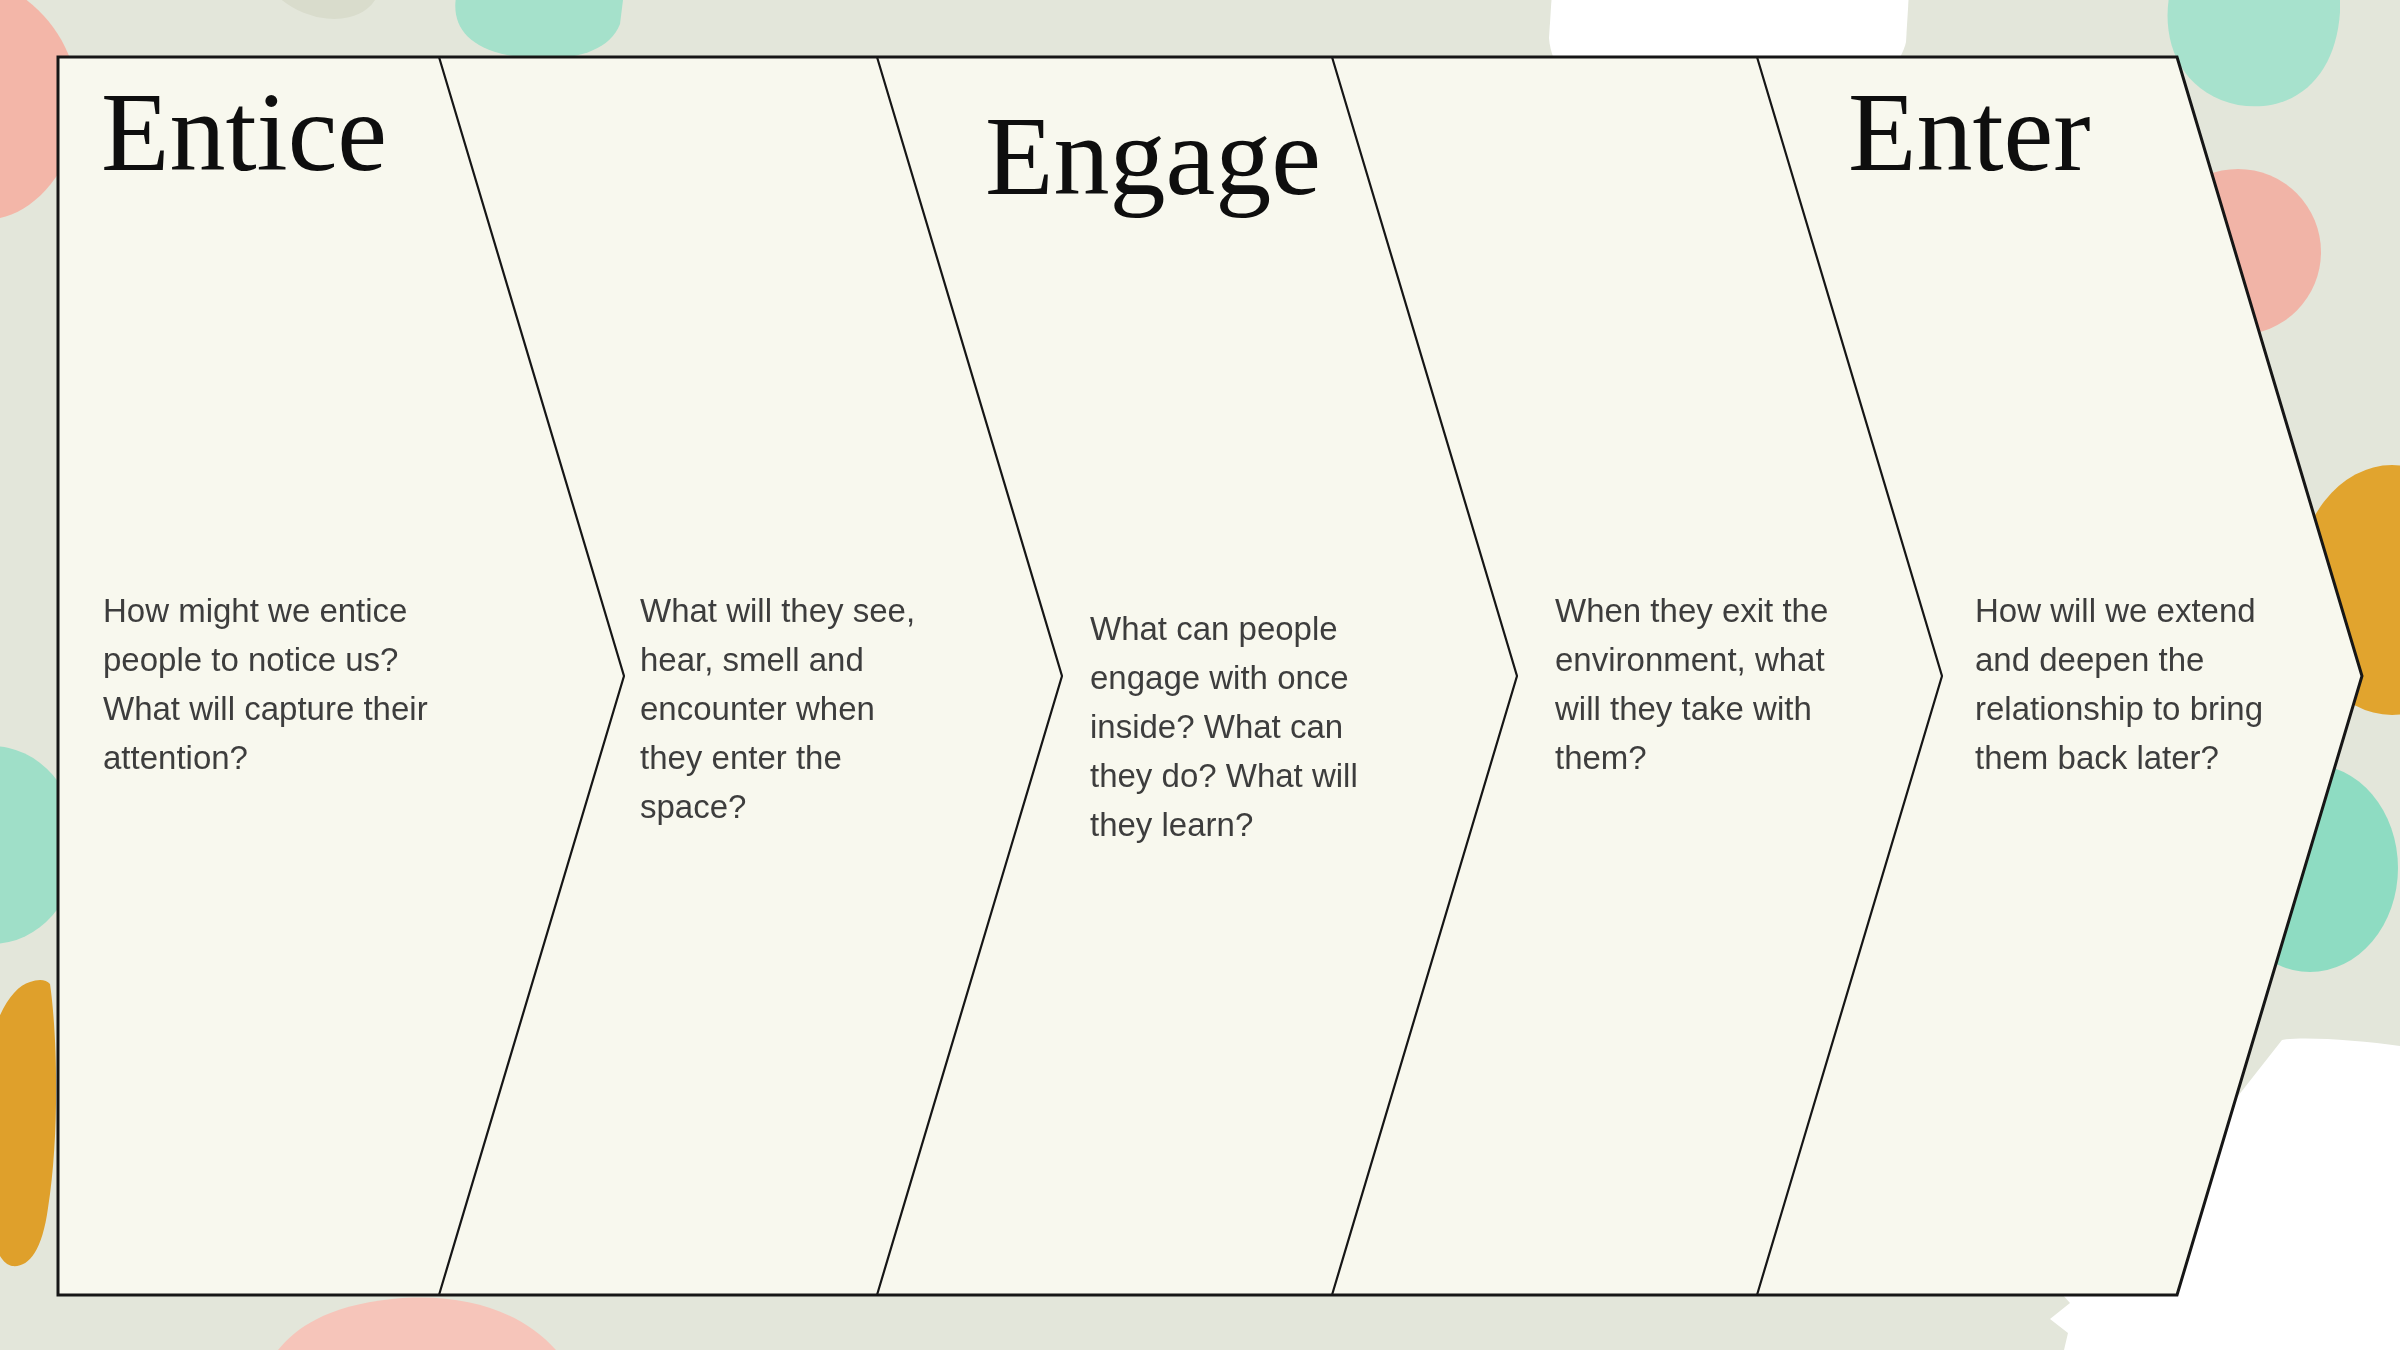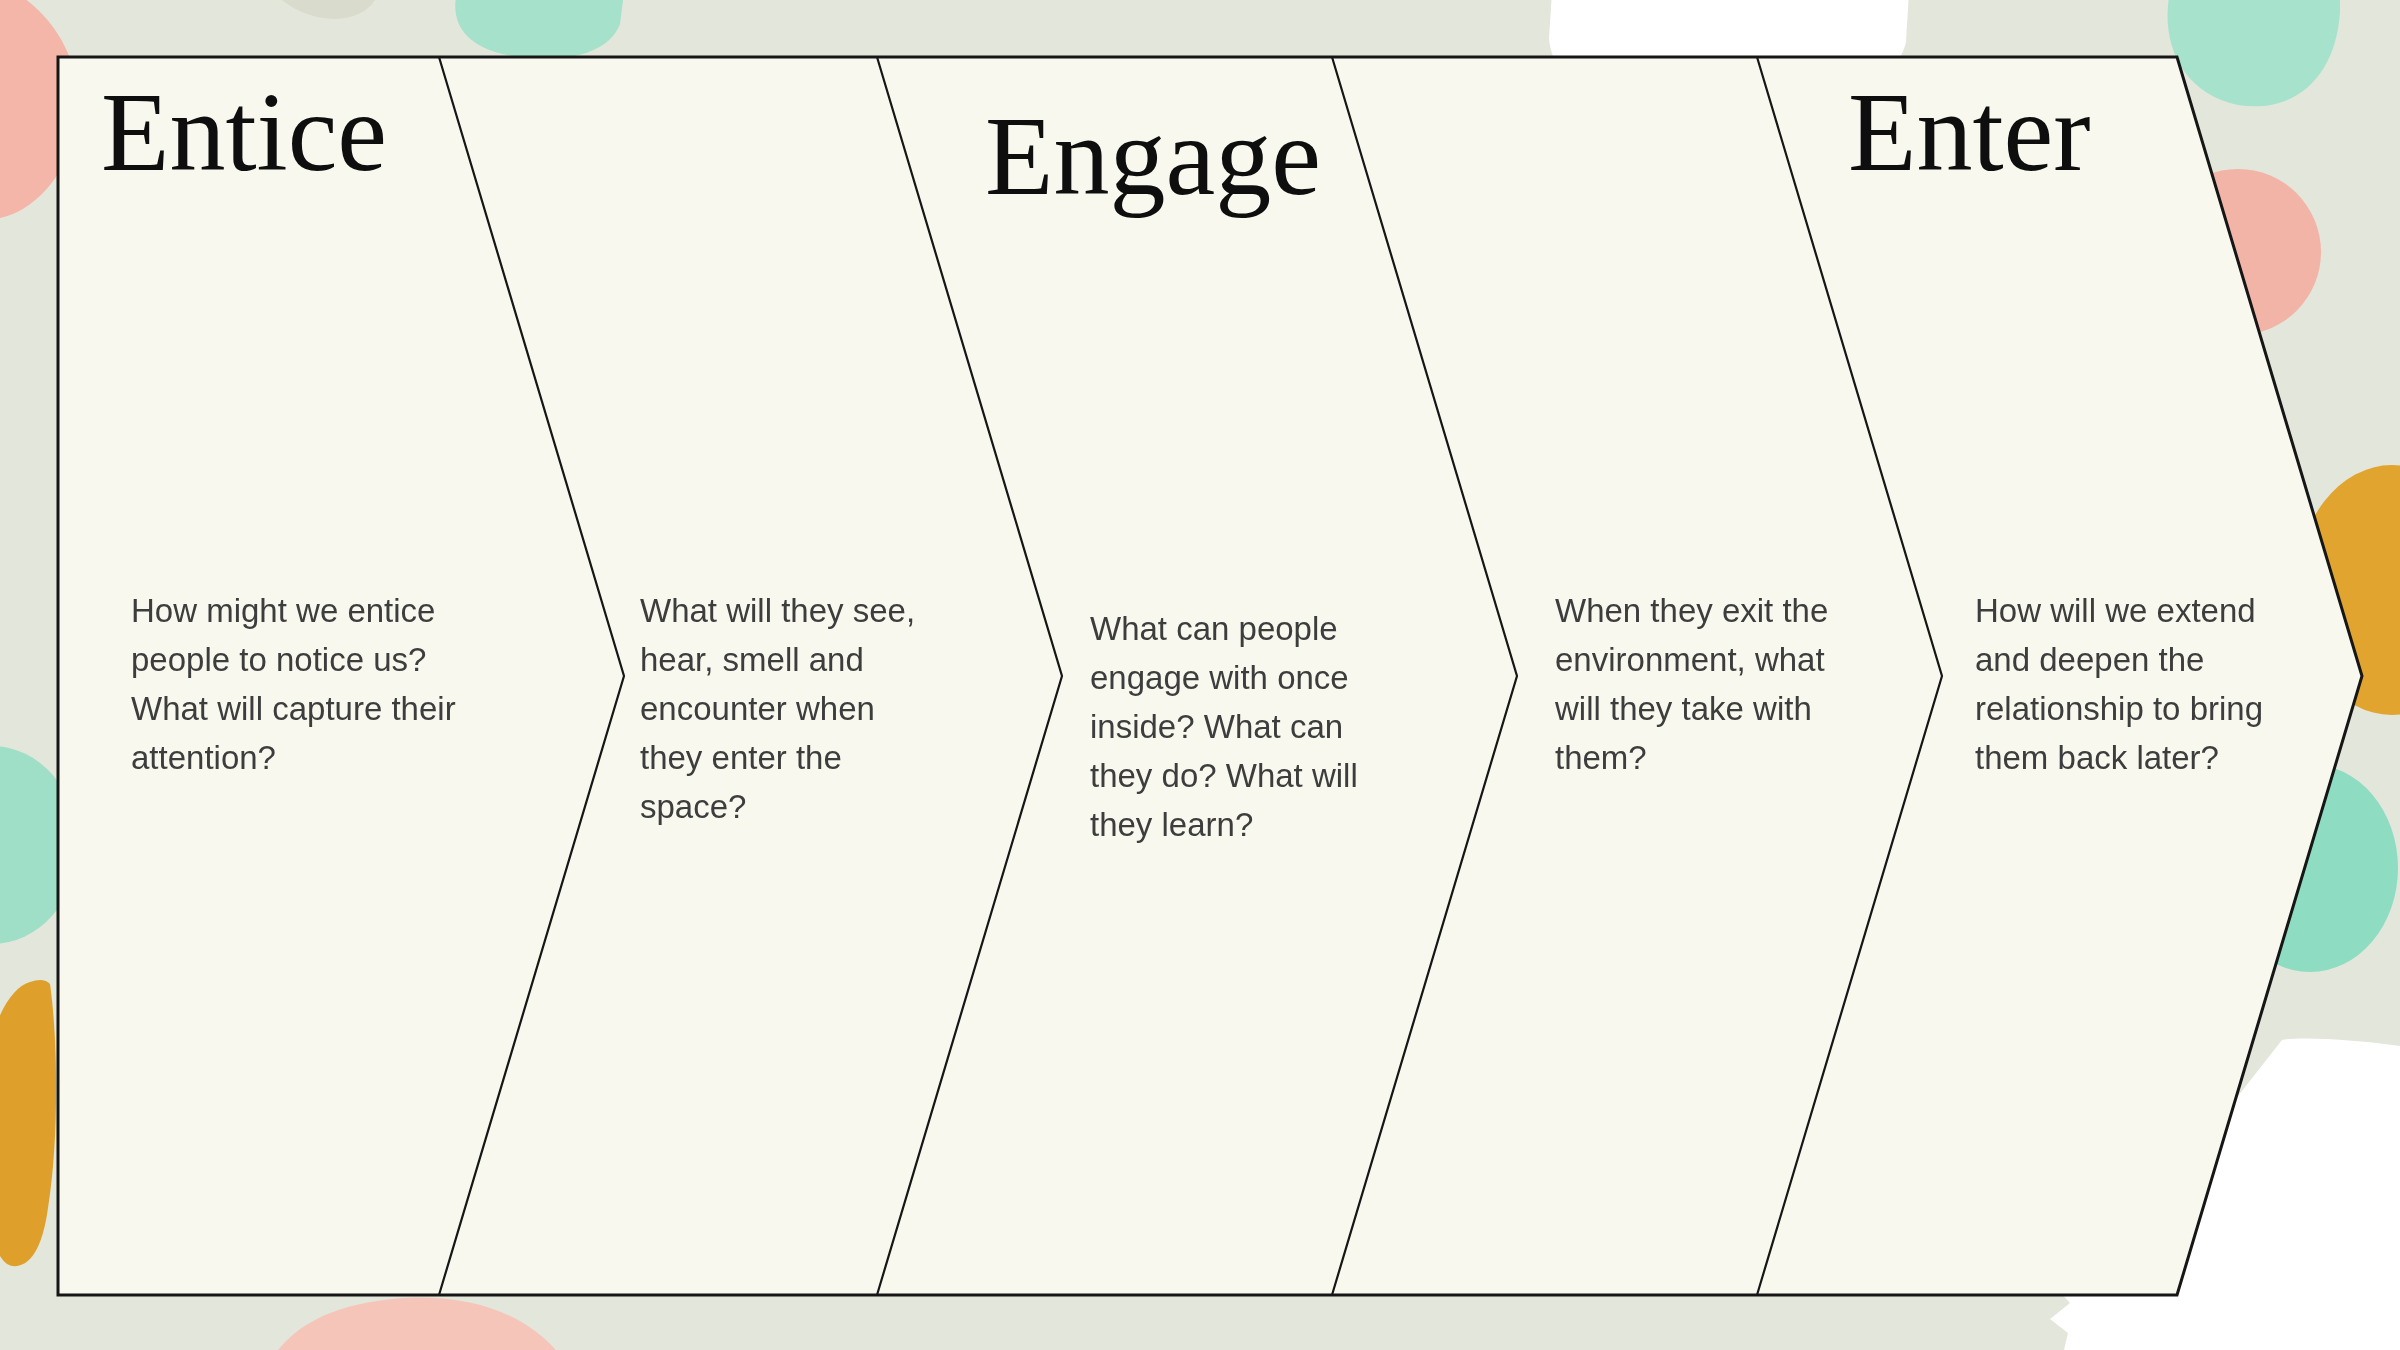--- a/index.html
+++ b/index.html
@@ -67,21 +67,21 @@
       <polyline class="divider" points="1332,57 1517,676 1332,1295"></polyline>
       <polyline class="divider" points="1757,57 1942,676 1757,1295"></polyline>
       <polygon class="outer" points="58,57 2177,57 2362,676 2177,1295 58,1295"></polygon>
     </g>
   </svg>
 
   <h2 class="stage-title" style="left:101px;  top:76px;">Entice</h2>
   <h2 class="stage-title" style="left:985px;  top:76px;margin-top:24px;">Engage</h2>
   <h2 class="stage-title" style="left:1848px; top:76px;">Enter</h2>
 
-  <p class="stage-desc" style="left:103px;  top:586px;margin-left:28px;">How might we entice
+  <p class="stage-desc" style="left:103px;  top:586px;">How might we entice
 people to notice us?
 What will capture their
 attention?</p>
   <p class="stage-desc" style="left:640px;  top:586px;">What will they see,
 hear, smell and
 encounter when
 they enter the
 space?</p>
   <p class="stage-desc" style="left:1090px; top:604px;">What can people
 engage with once

